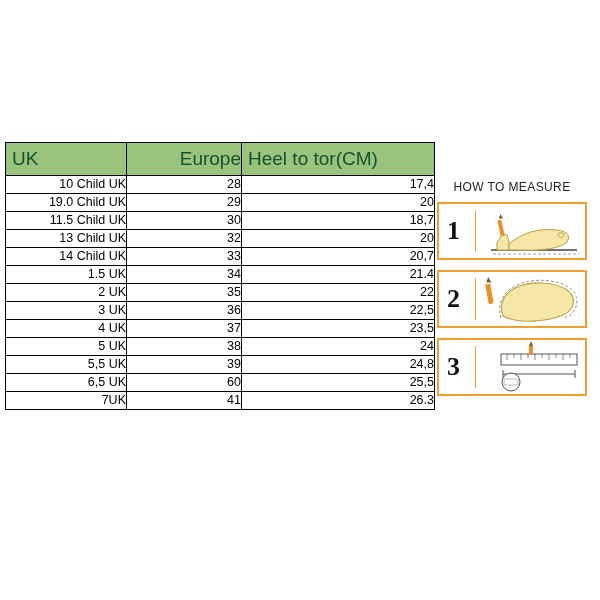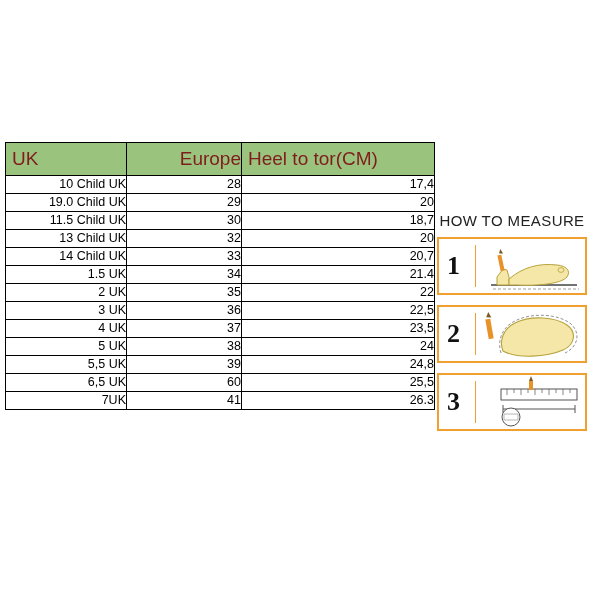--- a/index.html
+++ b/index.html
@@ -30,21 +30,21 @@
   }
   .size-table td, .size-table th {
     border: 1px solid #000000;
     padding: 0;
     font-weight: normal;
   }
   .size-table thead td {
     background: #9ac37e;
     height: 32px;
     font-size: 19px;
-    color: #7f1d1d;
+    color: #14532d;
     padding-left: 6px;
     vertical-align: middle;
   }
   .size-table tbody td {
     height: 17px;
     font-size: 12.5px;
     color: #000;
     line-height: 17px;
   }
   .col-uk   { width: 114px; }
@@ -61,25 +61,24 @@
 
   
   .measure-panel {
     position: absolute;
     left: 437px;
     top: 180px;
     width: 150px;
   }
   .measure-title {
     text-align: center;
-    font-size: 15px;
+    font-size: 12px;
     letter-spacing: 0.4px;
     color: #222;
     margin-bottom: 8px;
-    margin-top: 32px;
   }
   .step-box {
     position: relative;
     box-sizing: border-box;
     width: 150px;
     height: 58px;
     border: 2px solid #f0a030;
     background: #ffffff;
     margin-bottom: 10px;
     overflow: hidden;

